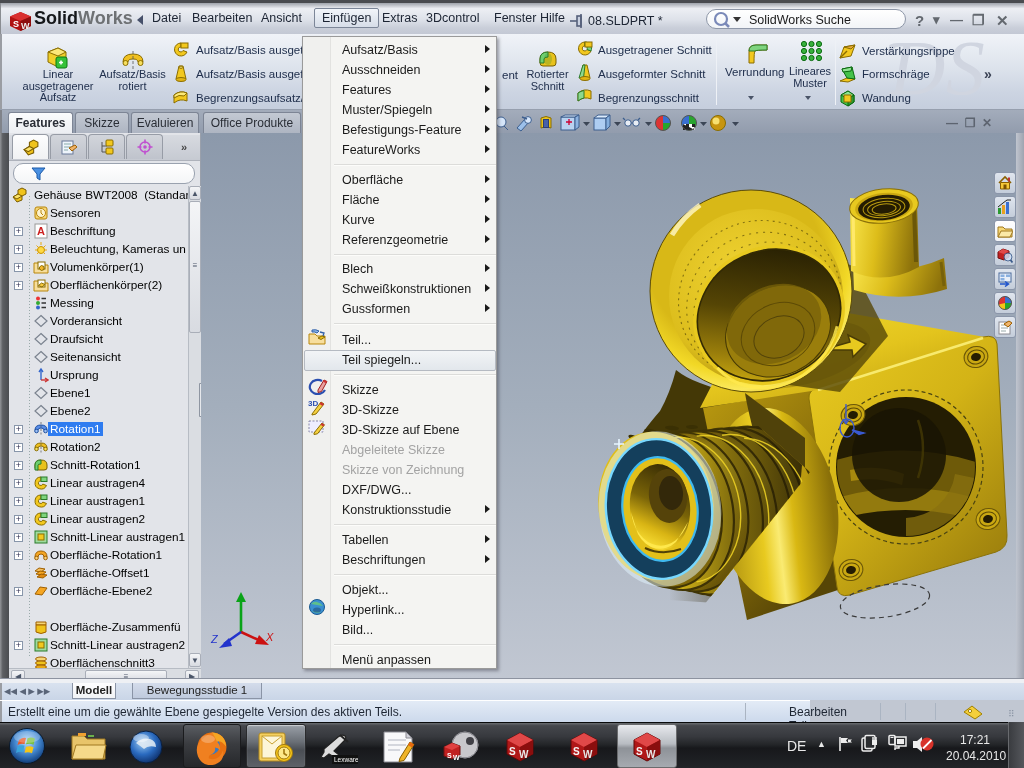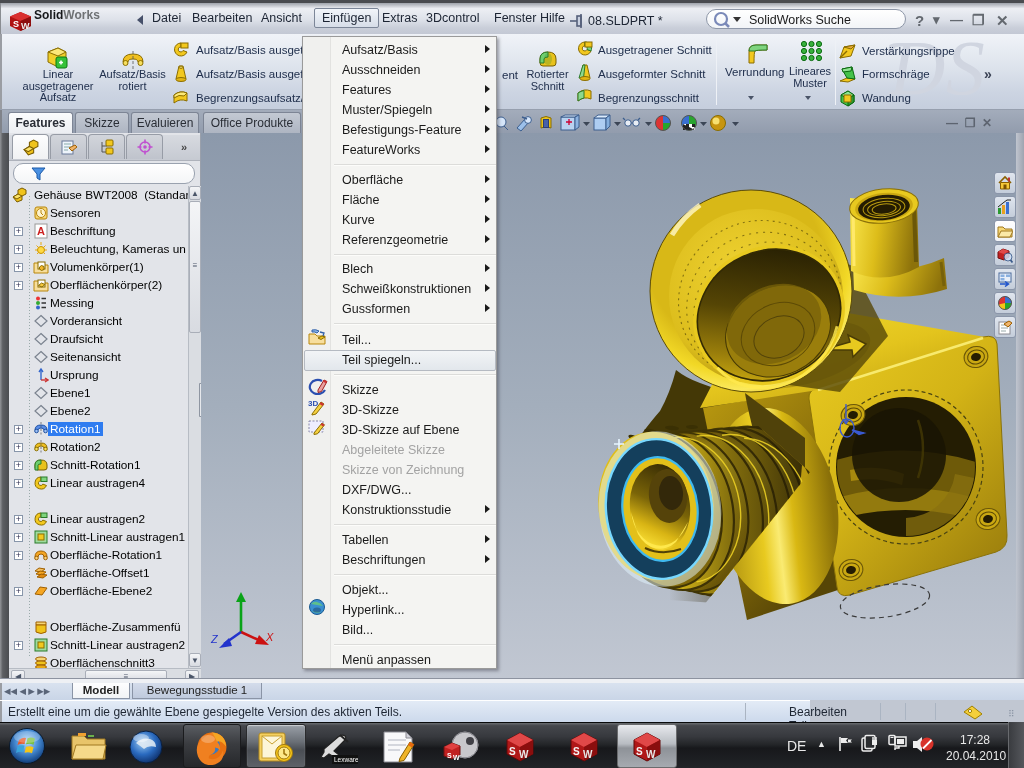--- a/index.html
+++ b/index.html
@@ -1,21 +1,21 @@
 <!DOCTYPE html>
 <html><head><meta charset="utf-8">
 <style>
 *{margin:0;padding:0;box-sizing:border-box;}
 html,body{width:1024px;height:768px;overflow:hidden;font-family:"Liberation Sans",sans-serif;}
 body{position:relative;background:#c1c7d2;}
 .abs{position:absolute;}
 
 #titlebar{left:0;top:0;width:1024px;height:34px;background:linear-gradient(180deg,#9fa3ab 0,#edeff4 18%,#dde1e9 55%,#c9ced9 80%,#c3c8d4 100%);border-top:3px solid #4a4c50;box-shadow:inset 1px 0 0 #8a8d92;}
 #logo{left:10px;top:12px;width:21px;height:19px;}
-#swtext{left:34px;top:8px;font-size:12px;font-weight:bold;color:#15171a;letter-spacing:0px;}
+#swtext{left:34px;top:8px;font-size:18px;font-weight:bold;color:#15171a;letter-spacing:0px;}
 #swtext span{color:#6e7174;}
 .mi{position:absolute;top:11px;font-size:12.5px;color:#1c2433;text-align:center;}
 #mi-ein{border:1px solid #7c8698;border-radius:2px;background:linear-gradient(180deg,#f2f5fa,#d6dde8);padding:2px 7px;top:8px;}
 #ttl{left:588px;top:14px;font-size:12.5px;color:#1c2433;}
 #search{left:706px;top:9px;width:200px;height:20px;background:linear-gradient(180deg,#fff,#f2f4f7);border:1px solid #8e97a8;border-radius:11px;font-size:12.5px;color:#1a1a1a;line-height:20px;padding-left:42px;}
 .wbtn{position:absolute;top:12px;color:#63686f;font-weight:bold;font-size:13px;}
 
 #toolbar{left:0;top:34px;width:1024px;height:76px;background:linear-gradient(180deg,#f0f3f8 0,#dde3ec 45%,#ccd4e2 78%,#c5cedd 100%);border-bottom:1px solid #969fae;box-shadow:inset 2px 0 0 #9a9da3;}
 .tlbl{position:absolute;font-size:11px;color:#21304d;text-align:center;line-height:11.5px;}
 .tlbl2{position:absolute;font-size:11.5px;color:#21304d;white-space:nowrap;}
@@ -430,20 +430,28 @@
         </svg>
         <span class="lbl">Schnitt-Rotation1</span>
       </div>
 <div class="trow" style="top:288px;">
         <span class="pm"></span>
         <svg class="icn" width="16" height="16" viewBox="0 0 16 16">
           <path d="M8 2 a6 6 0 1 0 5.5 8.5 l-3.7-1.4 a2.3 2.3 0 1 1-1.8-3.2 Z" fill="#f2c81f" stroke="#8a6d00"></path>
           <rect x="8" y="2" width="6" height="4.5" fill="#7fd47f" stroke="#2a7a2a"></rect>
         </svg>
         <span class="lbl">Linear austragen4</span>
+      </div>
+<div class="trow" style="top:306px;">
+        <span class="pm"></span>
+        <svg class="icn" width="16" height="16" viewBox="0 0 16 16">
+          <path d="M8 2 a6 6 0 1 0 5.5 8.5 l-3.7-1.4 a2.3 2.3 0 1 1-1.8-3.2 Z" fill="#f2c81f" stroke="#8a6d00"></path>
+          <rect x="8" y="2" width="6" height="4.5" fill="#7fd47f" stroke="#2a7a2a"></rect>
+        </svg>
+        <span class="lbl">Linear austragen1</span>
       </div>
 <div class="trow" style="top:324px;">
         <span class="pm"></span>
         <svg class="icn" width="16" height="16" viewBox="0 0 16 16">
           <path d="M8 2 a6 6 0 1 0 5.5 8.5 l-3.7-1.4 a2.3 2.3 0 1 1-1.8-3.2 Z" fill="#f2c81f" stroke="#8a6d00"></path>
           <rect x="8" y="2" width="6" height="4.5" fill="#7fd47f" stroke="#2a7a2a"></rect>
         </svg>
         <span class="lbl">Linear austragen2</span>
       </div>
 <div class="trow" style="top:342px;">
@@ -848,21 +856,21 @@
     </svg>
 <div class="mitem" style="top:563px;">Hyperlink...</div>
 <div class="mitem" style="top:583px;">Bild...</div>
 <div class="msep" style="top:607px;"></div>
 <div class="mitem" style="top:613px;">Menü anpassen</div>
 </div>
 
 <div class="abs" id="band1"></div>
 <div class="abs" id="mtabs">
   <div class="abs" style="left:4px;top:3px;font-size:8.5px;color:#5a6578;">◀◀&nbsp;◀&nbsp;▶&nbsp;▶▶</div>
-  <div class="mdltab" style="left:72px;width:58px;background:linear-gradient(180deg,#fdfdfe,#f1f3f6);font-weight:bold;">Modell</div>
+  <div class="mdltab" style="left:72px;width:44px;background:linear-gradient(180deg,#fdfdfe,#f1f3f6);font-weight:bold;">Modell</div>
   <div class="mdltab" style="left:132px;width:130px;">Bewegungsstudie 1</div>
 </div>
 <div class="abs" id="statusbar">
   <span style="position:absolute;left:8px;top:4px;">Erstellt eine um die gewählte Ebene gespiegelte Version des aktiven Teils.</span>
   <span style="position:absolute;left:789px;top:4px;">Bearbeiten Teil</span>
   <span style="position:absolute;left:745px;top:2px;width:1px;height:17px;background:#aab4c2;"></span>
   <span style="position:absolute;left:880px;top:2px;width:1px;height:17px;background:#aab4c2;"></span>
   <span style="position:absolute;left:905px;top:2px;width:1px;height:17px;background:#aab4c2;"></span>
   <span style="position:absolute;left:935px;top:2px;width:1px;height:17px;background:#aab4c2;"></span>
   <svg style="position:absolute;left:962px;top:3px;" width="22" height="16" viewBox="0 0 22 16">
@@ -989,16 +997,16 @@
       <rect x="10" y="5" width="7" height="5" fill="#eee"></rect>
       <path d="M12 12 v2 h-4 v2" stroke="#eee" stroke-width="1.5" fill="none"></path>
       <rect x="2" y="1.5" width="6" height="9" rx="1" fill="none" stroke="#eee" stroke-width="1.5"></rect>
       <path d="M3.5 3.5 h3" stroke="#eee"></path>
     </svg>
   <svg style="position:absolute;left:141px;top:13px;" width="24" height="19" viewBox="0 0 24 19">
       <path d="M2 6 h4 l5-4 v15 l-5-4 h-4z" fill="#eee"></path>
       <circle cx="16" cy="9" r="6.5" fill="#d8332a"></circle>
       <path d="M12 13.5 L20.5 5" stroke="#fff" stroke-width="1.8"></path>
     </svg>
-  <span style="position:absolute;left:190px;top:11px;font-size:12px;">17:28</span>
+  <span style="position:absolute;left:190px;top:11px;font-size:12px;">17:21</span>
   <span style="position:absolute;left:176px;top:27px;font-size:12px;">20.04.2010</span>
   <div style="position:absolute;left:238px;top:0px;width:16px;height:46px;background:linear-gradient(90deg,#3a3c40,#55575c);border-left:1px solid #686a6e;"></div>
 </div>
 
 </body></html>

